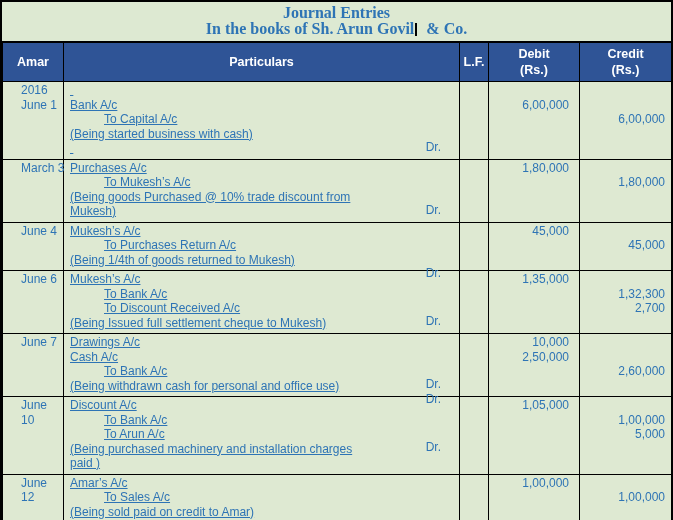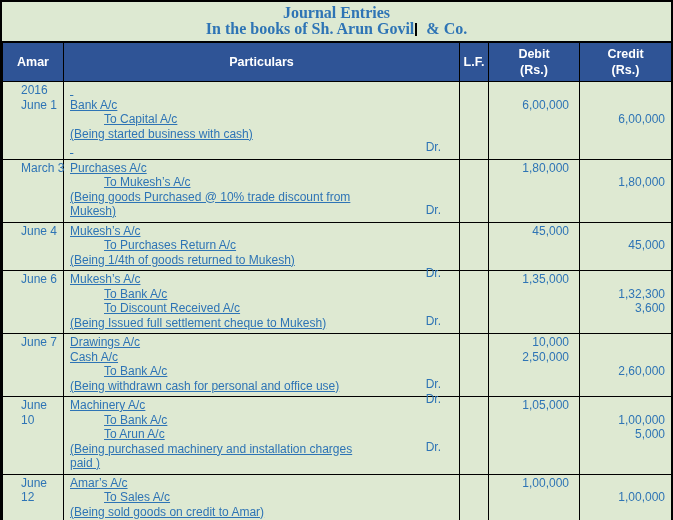--- a/index.html
+++ b/index.html
@@ -174,21 +174,21 @@
             <td class="c-lf"></td>
             <td class="c-debit">
               <div class="ln">1,35,000</div>
               <div class="ln">&nbsp;</div>
               <div class="ln">&nbsp;</div>
               <div class="ln">&nbsp;</div>
             </td>
             <td class="c-credit">
               <div class="ln">&nbsp;</div>
               <div class="ln">1,32,300</div>
-              <div class="ln">3,600</div>
+              <div class="ln">2,700</div>
               <div class="ln">&nbsp;</div>
             </td>
           </tr>
           <tr>
             <td class="c-date">
               <div class="ln">June 7</div>
               <div class="ln">&nbsp;</div>
               <div class="ln">&nbsp;</div>
               <div class="ln">&nbsp;</div>
             </td>
@@ -214,21 +214,21 @@
           </tr>
           <tr>
             <td class="c-date">
               <div class="ln">June</div>
               <div class="ln">10</div>
               <div class="ln">&nbsp;</div>
               <div class="ln">&nbsp;</div>
               <div class="ln">&nbsp;</div>
             </td>
             <td class="c-part">
-              <div class="ln"><span class="ptxt">Machinery A/c</span><span class="dr">Dr.</span></div>
+              <div class="ln"><span class="ptxt">Discount A/c</span><span class="dr">Dr.</span></div>
               <div class="ln"><span class="ptxt ind">To Bank A/c</span></div>
               <div class="ln"><span class="ptxt ind">To Arun A/c</span></div>
               <div class="ln"><span class="ptxt">(Being purchased machinery and installation charges</span></div>
               <div class="ln"><span class="ptxt u">paid )</span></div>
             </td>
             <td class="c-lf"></td>
             <td class="c-debit">
               <div class="ln">1,05,000</div>
               <div class="ln">&nbsp;</div>
               <div class="ln">&nbsp;</div>
@@ -245,21 +245,21 @@
           </tr>
           <tr>
             <td class="c-date">
               <div class="ln">June</div>
               <div class="ln">12</div>
               <div class="ln">&nbsp;</div>
             </td>
             <td class="c-part">
               <div class="ln"><span class="ptxt">Amar’s A/c</span><span class="dr">Dr.</span></div>
               <div class="ln"><span class="ptxt ind">To Sales A/c</span></div>
-              <div class="ln"><span class="ptxt">(Being sold goods on credit to Amar)</span></div>
+              <div class="ln"><span class="ptxt">(Being sold paid on credit to Amar)</span></div>
             </td>
             <td class="c-lf"></td>
             <td class="c-debit">
               <div class="ln">1,00,000</div>
               <div class="ln">&nbsp;</div>
               <div class="ln">&nbsp;</div>
             </td>
             <td class="c-credit">
               <div class="ln">&nbsp;</div>
               <div class="ln">1,00,000</div>

